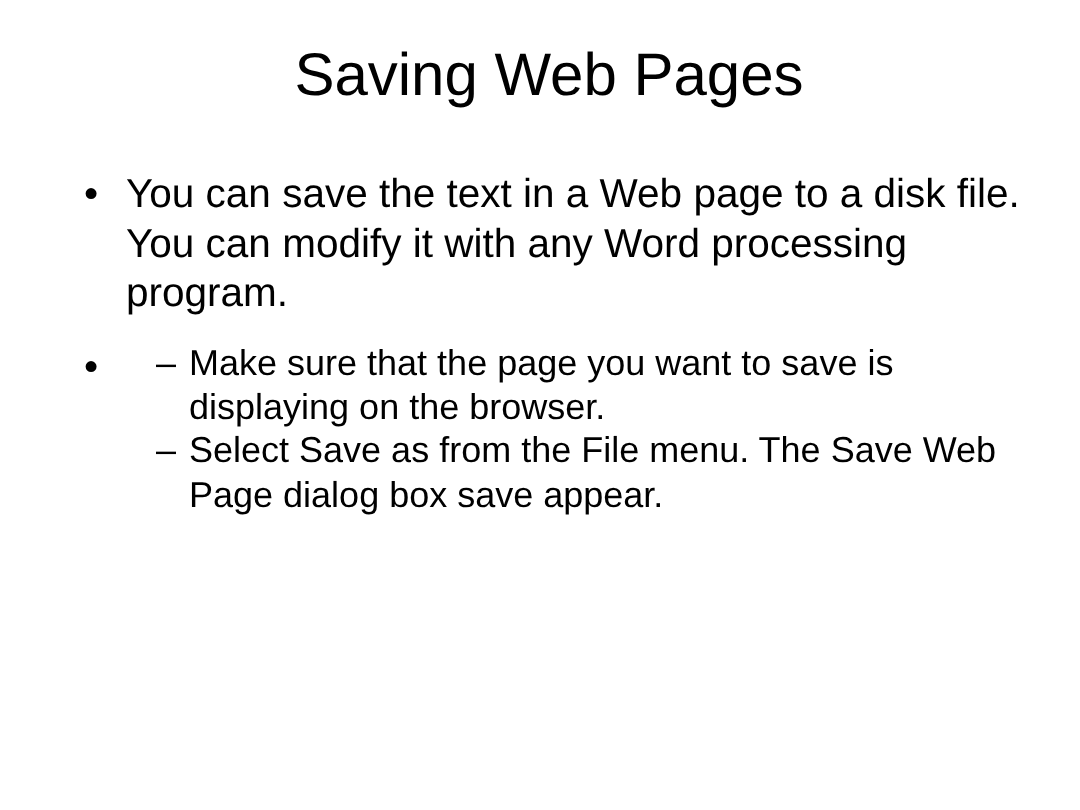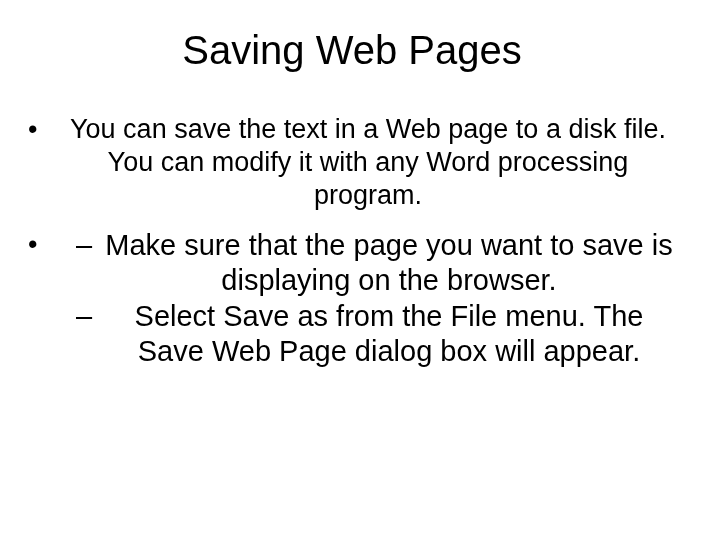--- a/index.html
+++ b/index.html
@@ -8,56 +8,55 @@
     width: 720px;
     height: 540px;
     background: #ffffff;
     font-family: Arial, Helvetica, sans-serif;
     color: #000000;
   }
   .slide {
     box-sizing: border-box;
     width: 720px;
     height: 444px;
-    padding: 20px 30px 20px 14px;
+    padding: 20px 30px 20px 42px;
   }
   .title {
     text-align: center;
     font-size: 40px;
     font-weight: 400;
     margin-top: 8px;
     margin-bottom: 40px;
     letter-spacing: 0px;
   }
   ul.level1 {
     list-style: none;
     margin: 0;
     padding: 0 10px 0 14px;
     font-size: 27px;
     line-height: 1.22;
   }
   ul.level1 > li {
     position: relative;
     padding-left: 28px;
     margin-bottom: 2px;
-    text-align: center;
   }
   ul.level1 > li::before {
     content: "•";
     position: absolute;
     left: 0;
     top: 0;
     font-size: 27px;
     line-height: 1.22;
   }
   ul.level2 {
     list-style: none;
     margin: 16px 0 0 0;
     padding: 0 0 0 20px;
-    font-size: 29px;
+    font-size: 24px;
     line-height: 1.22;
   }
   ul.level2 > li {
     position: relative;
     padding-left: 22px;
     margin-bottom: 0px;
   }
   ul.level2 > li::before {
     content: "–";
     position: absolute;
@@ -68,17 +67,17 @@
 </head>
 <body>
 
 <div class="slide">
   <div class="title">Saving Web Pages</div>
   <ul class="level1">
     <li><span>You can save the text in a Web page to a disk file. You can modify it with any Word processing program.</span></li>
     <li>
       <ul class="level2">
         <li><span>Make sure that the page you want to save is displaying on the browser.</span></li>
-        <li><span>Select Save as from the File menu. The Save Web Page dialog box will appear.</span></li>
+        <li><span>Select Save as from the File menu. The Save Web Page dialog box save appear.</span></li>
       </ul>
     </li>
   </ul>
 </div>
 
 </body></html>

